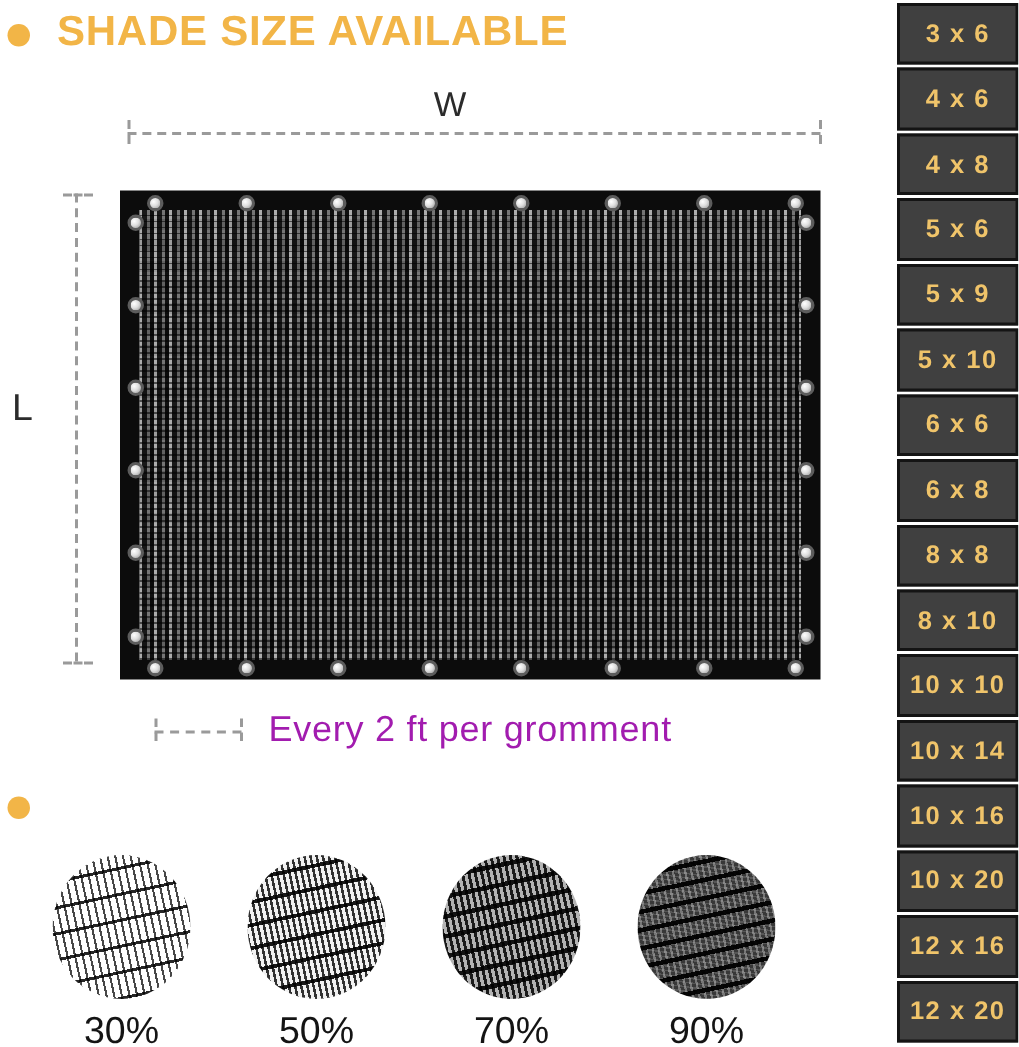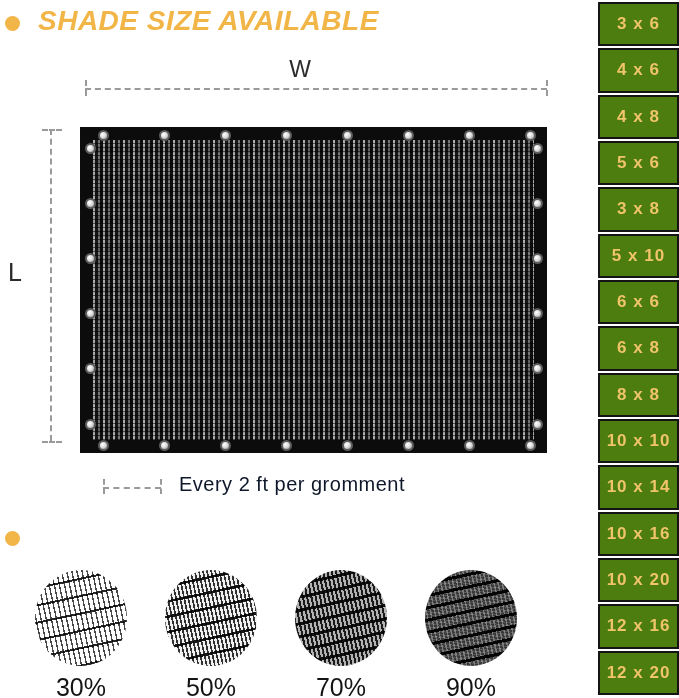--- a/index.html
+++ b/index.html
@@ -5,21 +5,21 @@
   html,body{margin:0;padding:0;background:#fff;}
   .canvas{
     position:relative;width:679px;height:698px;background:#ffffff;
     font-family:"Liberation Sans",sans-serif;overflow:hidden;
   }
   
   .bullet{position:absolute;width:15px;height:15px;border-radius:50%;background:#F2B547;}
   .bullet.b1{left:5px;top:16px;}
   .bullet.b2{left:5px;top:531px;}
   .sec-title{position:absolute;left:38px;color:#F2B547;font-weight:800;letter-spacing:.5px;white-space:nowrap;}
-  .t1{top:5px;font-size:28px;font-style:italic;}
+  .t1{top:5px;font-size:28px;}
   .t2{top:518px;font-size:28px;}
   
   .dash-h{position:absolute;height:0;border-top:2px dashed #9a9a9a;}
   .dash-v{position:absolute;width:0;border-left:2px dashed #9a9a9a;}
   .wline{left:85px;top:88px;width:462px;}
   .wtick{height:16px;top:80px;}
   .wtick.l{left:85px;} .wtick.r{left:546px;}
   .lline{left:50px;top:129px;height:312px;}
   .lcap{width:20px;left:42px;}
   .lcap.t{top:129px;} .lcap.b{top:441px;}
@@ -40,21 +40,21 @@
   }
   .grommet{
     position:absolute;width:11px;height:11px;border-radius:50%;box-sizing:border-box;
     background:radial-gradient(circle at 35% 35%, #ffffff 0%, #dedede 45%, #8d8d8d 100%);
     border:2px solid #5c5c5c;
   }
   
   .bracket{left:103px;top:487px;width:58px;}
   .btick{height:15px;top:479px;}
   .btick.l{left:103px;} .btick.r{left:160px;}
-  .note{position:absolute;left:179px;top:473px;font-size:20px;color:#0f172a;letter-spacing:.5px;white-space:nowrap;}
+  .note{position:absolute;left:179px;top:473px;font-size:24px;color:#a21caf;letter-spacing:.5px;white-space:nowrap;}
   
   .rate-row{position:absolute;left:35px;top:570px;display:flex;gap:38px;}
   .rate{width:92px;display:flex;flex-direction:column;align-items:center;}
   .rate-circle{width:92px;height:96px;border-radius:50%;}
   .rate-label{margin-top:7px;font-size:25px;color:#141414;}
   .shade0{background-color:#ffffff;background-image:
     repeating-linear-gradient(168deg, rgba(0,0,0,.85) 0 2px, rgba(0,0,0,0) 2px 17px),
     repeating-linear-gradient(78deg, rgba(25,25,25,.8) 0 1.4px, rgba(0,0,0,0) 1.4px 5px);}
   .shade1{background-color:#f1f1f1;background-image:
     repeating-linear-gradient(168deg, rgba(0,0,0,.9) 0 2.5px, rgba(0,0,0,0) 2.5px 15px),
@@ -65,21 +65,21 @@
   .shade3{background-color:#383838;background-image:
     repeating-linear-gradient(168deg, rgba(0,0,0,.95) 0 3px, rgba(0,0,0,0) 3px 12px),
     repeating-linear-gradient(78deg, rgba(235,235,235,.35) 0 1.5px, rgba(0,0,0,0) 1.5px 4px),
     repeating-linear-gradient(8deg, rgba(255,255,255,.15) 0 1px, rgba(0,0,0,0) 1px 3px);}
   
   .size-col{
     position:absolute;right:0;top:0;width:81px;height:698px;box-sizing:border-box;
     display:flex;flex-direction:column;gap:2px;padding:2px 0 3px 0;
   }
   .size-box{
-    flex:1 1 auto;box-sizing:border-box;background:#4d7c0f;border:2px solid #141414;
+    flex:1 1 auto;box-sizing:border-box;background:#404040;border:2px solid #141414;
     display:flex;align-items:center;justify-content:center;
     color:#F0C46A;font-size:17px;font-weight:bold;letter-spacing:1px;white-space:nowrap;
   }
 </style>
 </head>
 <body>
 
 <div class="canvas">
 
   <span class="bullet b1"></span>
@@ -151,25 +151,26 @@
         <div class="rate-circle shade3"></div>
         <div class="rate-label">90%</div>
       </div>
     </div>
 
   <div class="size-col">
       <div class="size-box">3 x 6</div>
       <div class="size-box">4 x 6</div>
       <div class="size-box">4 x 8</div>
       <div class="size-box">5 x 6</div>
-      <div class="size-box">3 x 8</div>
+      <div class="size-box">5 x 9</div>
       <div class="size-box">5 x 10</div>
       <div class="size-box">6 x 6</div>
       <div class="size-box">6 x 8</div>
       <div class="size-box">8 x 8</div>
+      <div class="size-box">8 x 10</div>
       <div class="size-box">10 x 10</div>
       <div class="size-box">10 x 14</div>
       <div class="size-box">10 x 16</div>
       <div class="size-box">10 x 20</div>
       <div class="size-box">12 x 16</div>
       <div class="size-box">12 x 20</div>
     </div>
 
 </div>
 

